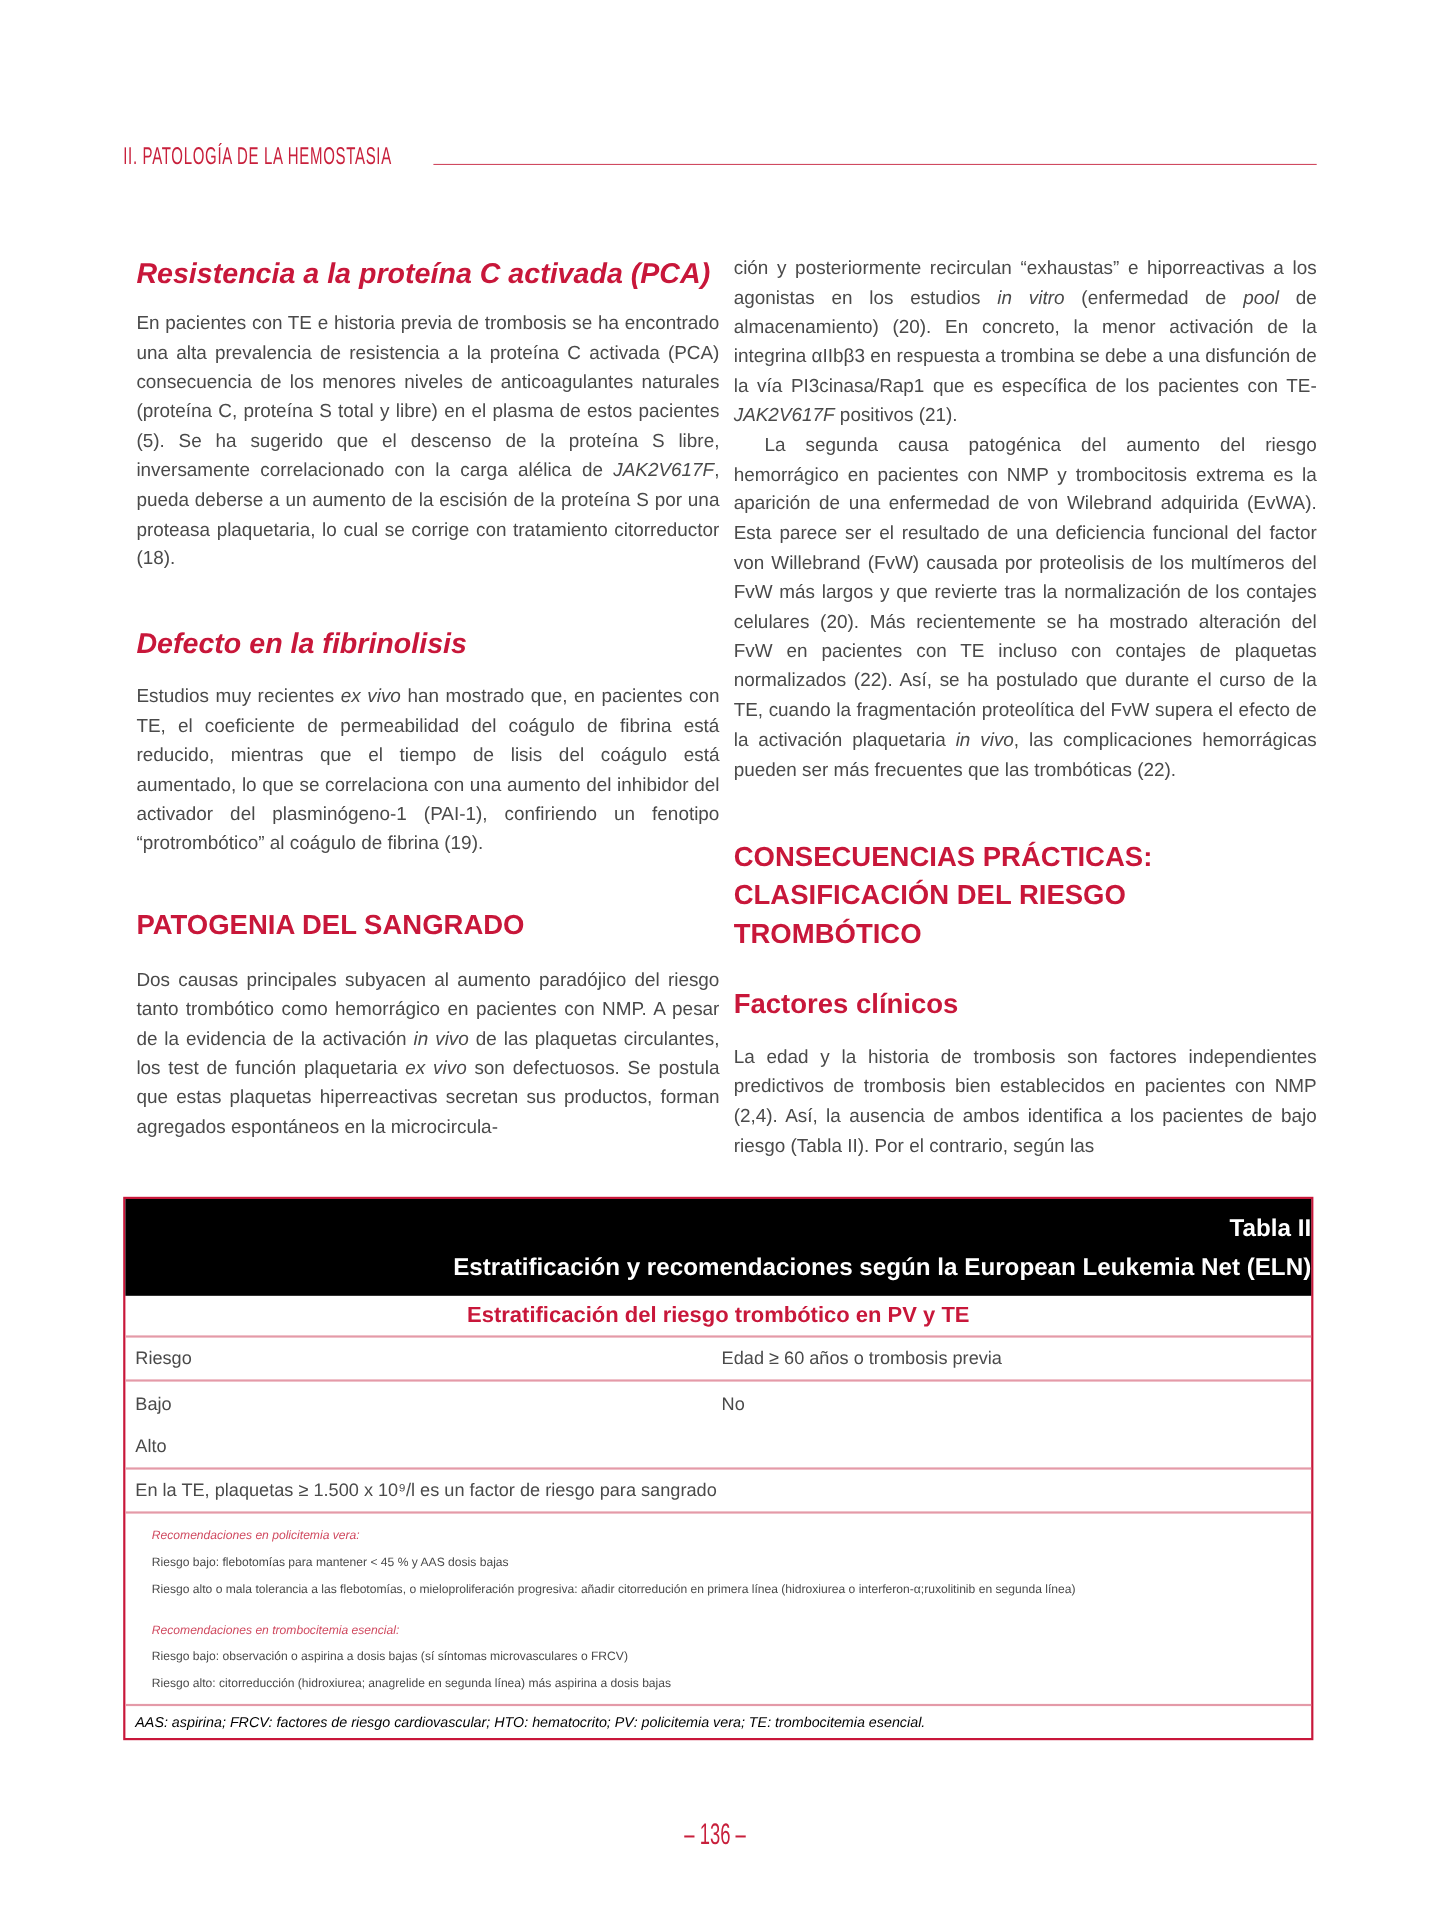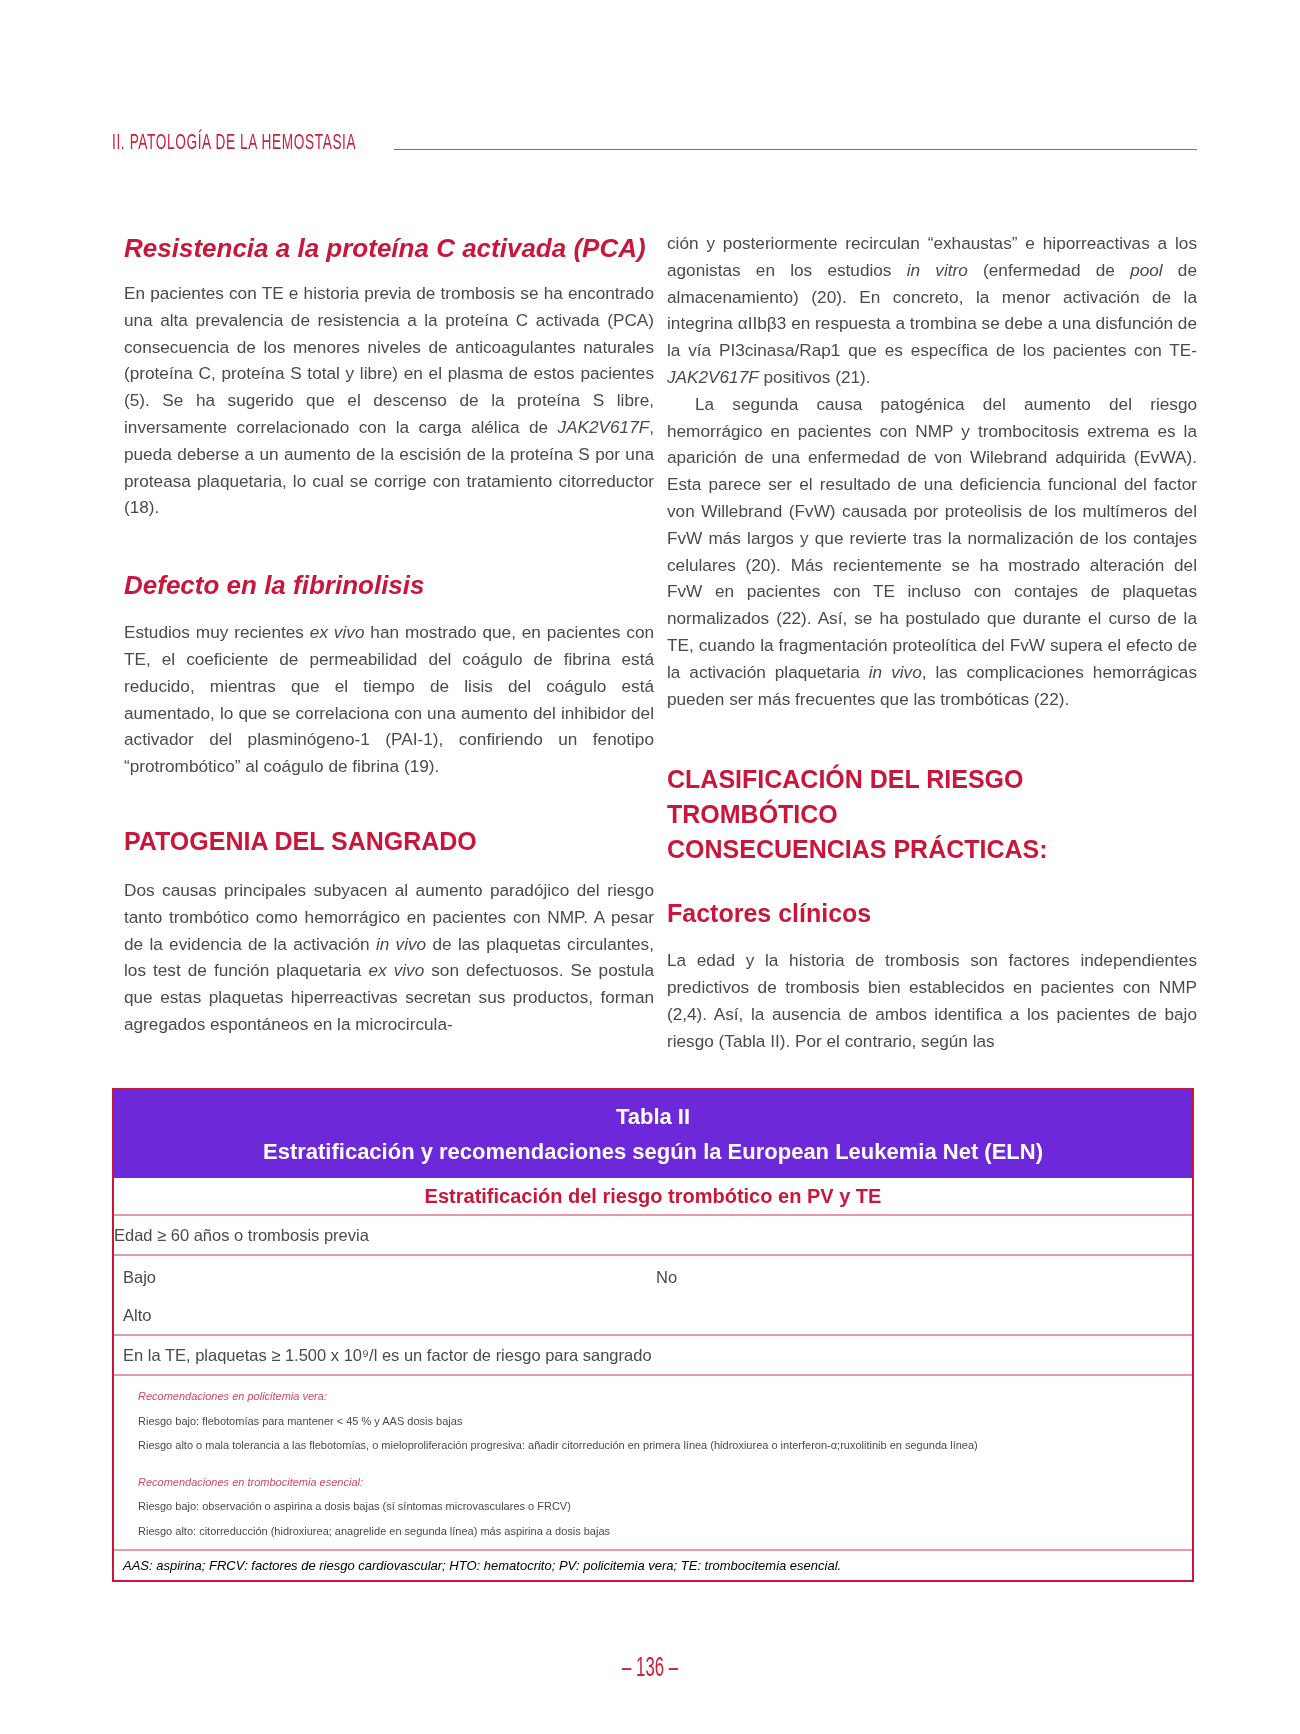--- a/index.html
+++ b/index.html
@@ -21,21 +21,21 @@
             font-size: 25px; margin: 0; line-height: 35px; }
   .h-sub { font-family: "Liberation Sans", sans-serif; font-weight: bold; color: #c8173a;
            font-size: 25px; margin: 0; line-height: 32px; }
 
   p.body { margin: 0; font-size: 17.2px; line-height: 26.8px; text-align: justify; color: #4a4a4a; }
   p.body.indent { text-indent: 28px; }
   p.body i { font-style: italic; }
 
   
   .tbl { position: absolute; left: 112px; top: 1088px; width: 1082px; border: 2px solid #c8173a; box-sizing: border-box; }
-  .tbl-head { background: #6d28d9; color: #ffffff; text-align: center; padding: 10px 0 8px; }
+  .tbl-head { background: #000000; color: #ffffff; text-align: right; padding: 10px 0 8px; }
   .tbl-head .t1 { font-size: 22px; font-weight: bold; line-height: 34px; }
   .tbl-head .t2 { font-size: 22px; font-weight: bold; line-height: 36px; }
   .tbl-sub { text-align: center; color: #c8173a; font-weight: bold; font-size: 20px; line-height: 36px; border-bottom: 2px solid #e49aa8; }
   .row { display: flex; font-size: 16.5px; color: #4a4a4a; line-height: 38px; }
   .row .c1 { width: 542px; padding-left: 9px; box-sizing: border-box; }
   .row .c2 { flex: 1; }
   .row.bb { border-bottom: 2px solid #e49aa8; }
   .row.full { padding-left: 9px; }
   .recs { padding: 8px 24px 6px; font-size: 11px; line-height: 24.5px; color: #4a4a4a; border-bottom: 2px solid #e49aa8; }
   .recs .rh { color: #d04a60; font-style: italic; }
@@ -62,35 +62,36 @@
 
   <h2 class="h-caps" style="margin-top:44px">PATOGENIA DEL SANGRADO</h2>
   <p class="body" style="margin-top:18px"><span>Dos causas principales subyacen al aumento paradójico del riesgo tanto trombótico como hemorrágico en pacientes con NMP. A pesar de la evidencia de la activación </span><i>in vivo</i><span> de las plaquetas circulantes, los test de función plaquetaria </span><i>ex vivo</i><span> son defectuosos. Se postula que estas plaquetas hiperreactivas secretan sus productos, forman agregados espontáneos en la microcircula-</span></p>
 </div>
 
 <div class="col right" style="top:230px">
   <p class="body"><span>ción y posteriormente recirculan “exhaustas” e hiporreactivas a los agonistas en los estudios </span><i>in vitro</i><span> (enfermedad de </span><i>pool</i><span> de almacenamiento) (20). En concreto, la menor activación de la integrina αIIbβ3 en respuesta a trombina se debe a una disfunción de la vía PI3cinasa/Rap1 que es específica de los pacientes con TE-</span><i>JAK2V617F</i><span> positivos (21).</span></p>
   <p class="body indent"><span>La segunda causa patogénica del aumento del riesgo hemorrágico en pacientes con NMP y trombocitosis extrema es la aparición de una enfermedad de von Wilebrand adquirida (EvWA). Esta parece ser el resultado de una deficiencia funcional del factor von Willebrand (FvW) causada por proteolisis de los multímeros del FvW más largos y que revierte tras la normalización de los contajes celulares (20). Más recientemente se ha mostrado alteración del FvW en pacientes con TE incluso con contajes de plaquetas normalizados (22). Así, se ha postulado que durante el curso de la TE, cuando la fragmentación proteolítica del FvW supera el efecto de la activación plaquetaria </span><i>in vivo</i><span>, las complicaciones hemorrágicas pueden ser más frecuentes que las trombóticas (22).</span></p>
 
   <h2 class="h-caps" style="margin-top:50px">
+    <span style="display:block">CONSECUENCIAS PRÁCTICAS:</span>
     <span style="display:block">CLASIFICACIÓN DEL RIESGO TROMBÓTICO</span>
-    <span style="display:block">CONSECUENCIAS PRÁCTICAS:</span>
   </h2>
 
   <h2 class="h-sub" style="margin-top:30px">Factores clínicos</h2>
   <p class="body" style="margin-top:18px">La edad y la historia de trombosis son factores independientes predictivos de trombosis bien establecidos en pacientes con NMP (2,4). Así, la ausencia de ambos identifica a los pacientes de bajo riesgo (Tabla II). Por el contrario, según las</p>
 </div>
 
 <div class="tbl">
   <div class="tbl-head">
     <div class="t1">Tabla II</div>
     <div class="t2">Estratificación y recomendaciones según la European Leukemia Net (ELN)</div>
   </div>
   <div class="tbl-sub">Estratificación del riesgo trombótico en PV y TE</div>
   <div class="row bb">
+    <div class="c1">Riesgo</div>
     <div class="c2">Edad ≥ 60 años o trombosis previa</div>
   </div>
   <div class="row" style="padding-top:2px">
     <div class="c1">Bajo</div>
     <div class="c2">No</div>
   </div>
   <div class="row bb">
     <div class="c1">Alto</div>
   </div>
   <div class="row bb full">En la TE, plaquetas ≥ 1.500 x 10⁹/l es un factor de riesgo para sangrado</div>

